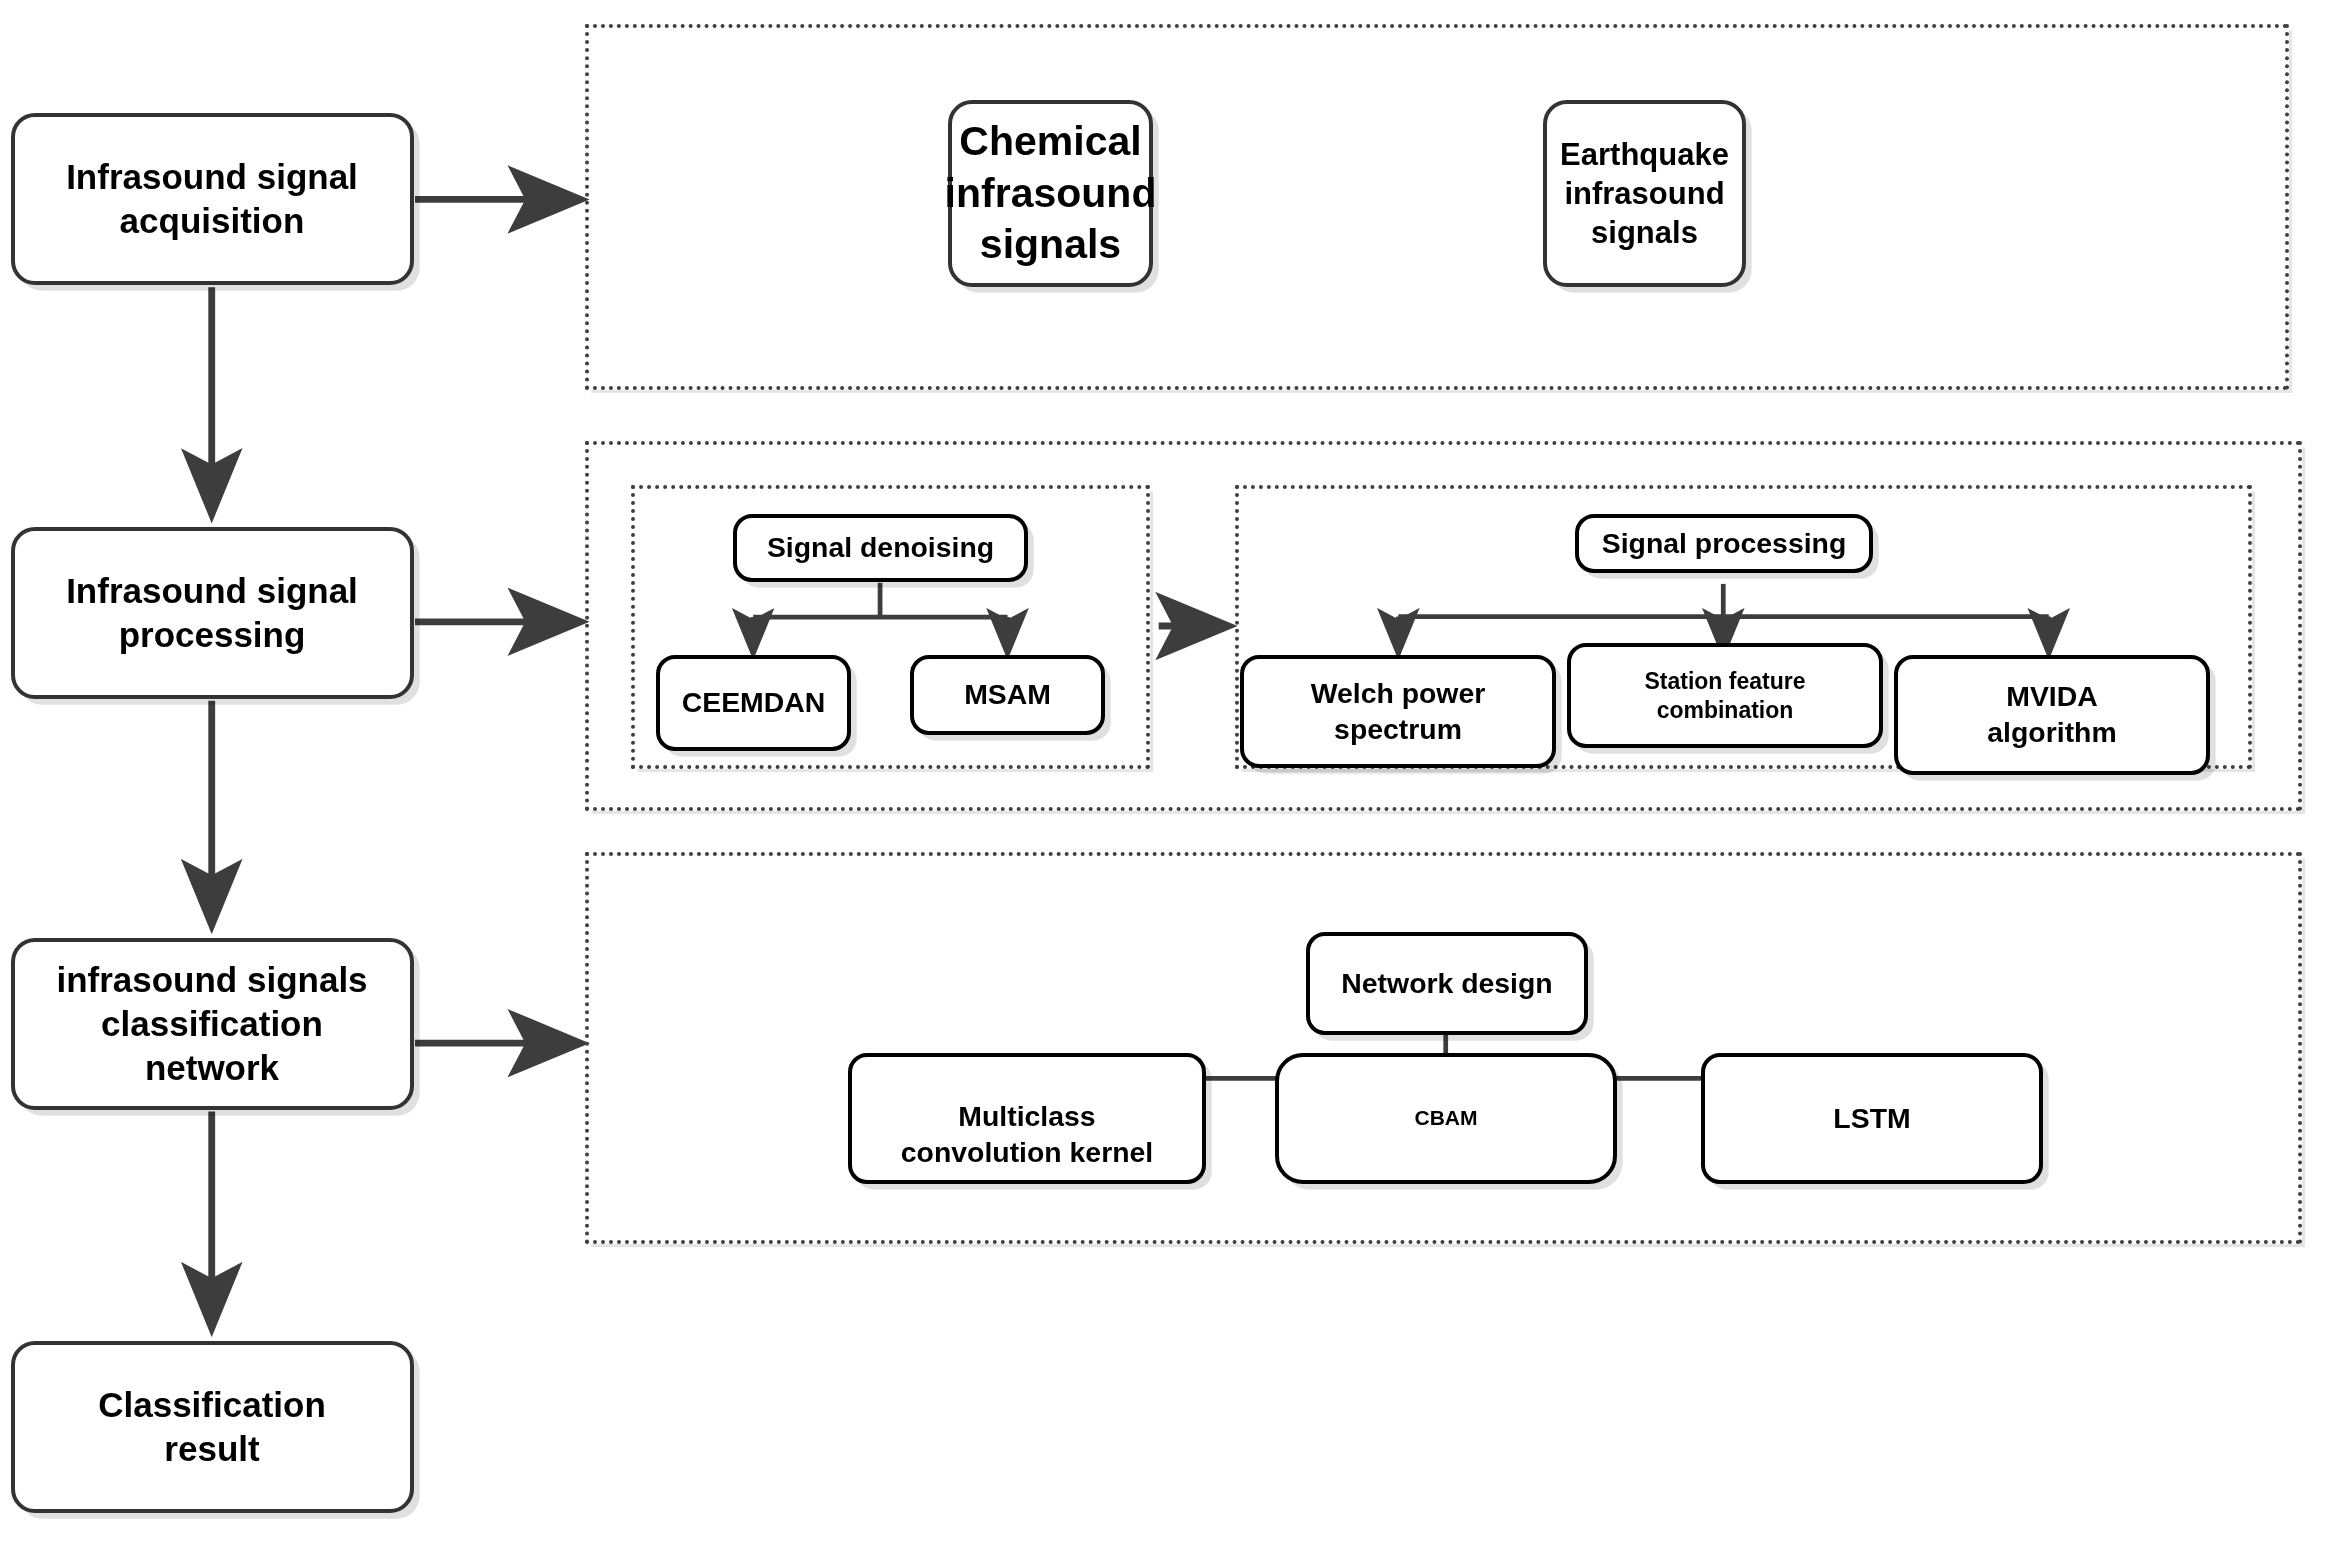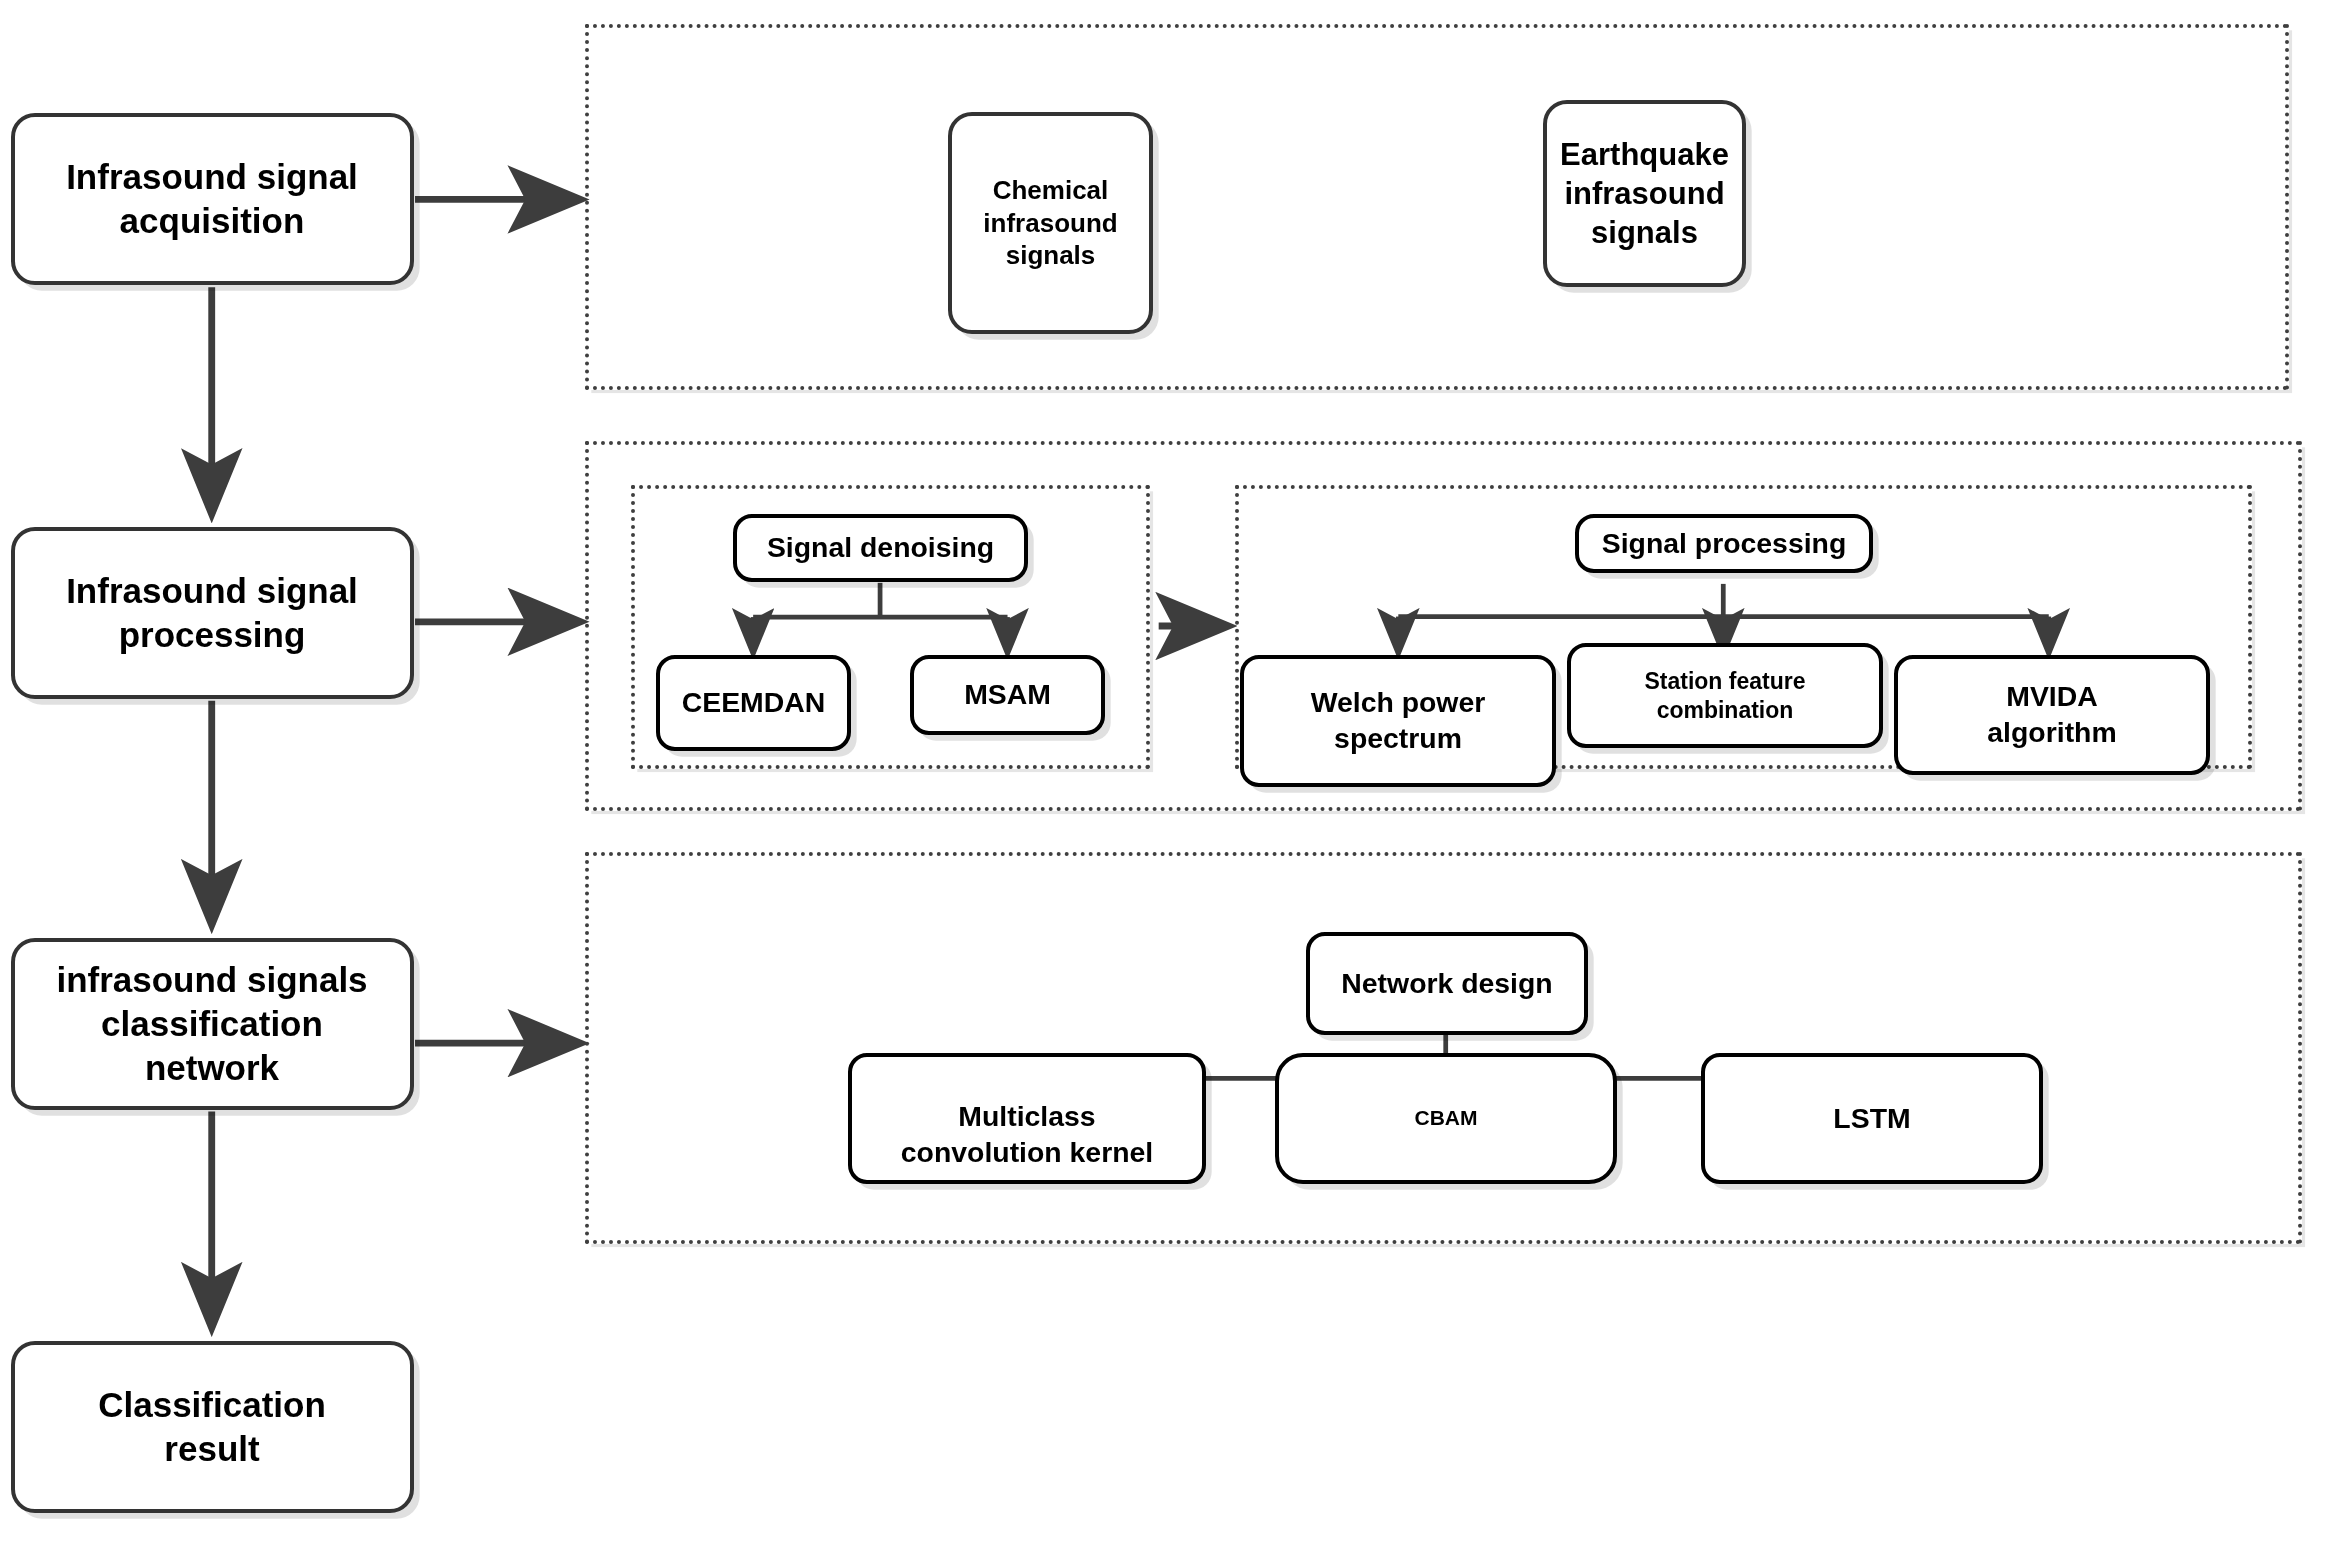--- a/index.html
+++ b/index.html
@@ -111,21 +111,21 @@
     <span style="white-space:pre-line;">infrasound signals
 classification
 network</span>
   </div>
 
   <div class="node soft" style="left:10.5px;top:1341px;width:403px;height:172px;font-size:35px;">
     <span style="white-space:pre-line;">Classification
 result</span>
   </div>
 
-  <div class="node soft" style="left:948px;top:100px;width:205px;height:222px;font-size:26px;margin-top:12px;">
+  <div class="node soft" style="left:948px;top:100px;width:205px;height:187px;font-size:41px;">
     <span style="white-space:pre-line;">Chemical
 infrasound signals</span>
   </div>
 
   <div class="node soft" style="left:1543px;top:100px;width:203px;height:187px;font-size:31px;">
     <span style="white-space:pre-line;">Earthquake
 infrasound signals</span>
   </div>
 
   <div class="node" style="left:733px;top:514px;width:295px;height:68px;font-size:28.4px;border-radius:19px;">
@@ -137,21 +137,21 @@
   </div>
 
   <div class="node" style="left:910px;top:655px;width:195px;height:80px;font-size:28.4px;border-radius:19px;">
     <span>MSAM</span>
   </div>
 
   <div class="node" style="left:1575px;top:514px;width:298px;height:59px;font-size:28.4px;border-radius:19px;">
     <span>Signal processing</span>
   </div>
 
-  <div class="node" style="left:1240px;top:655px;width:316px;height:132px;font-size:28.4px;border-radius:19px;">
+  <div class="node" style="left:1240px;top:655px;width:316px;height:113px;font-size:28.4px;border-radius:19px;">
     <span style="white-space:pre-line;">Welch power
 spectrum</span>
   </div>
 
   <div class="node" style="left:1567px;top:643px;width:316px;height:105px;font-size:23px;border-radius:19px;">
     <span style="white-space:pre-line;">Station feature
 combination</span>
   </div>
 
   <div class="node" style="left:1894px;top:655px;width:316px;height:120px;font-size:28.4px;border-radius:19px;">

